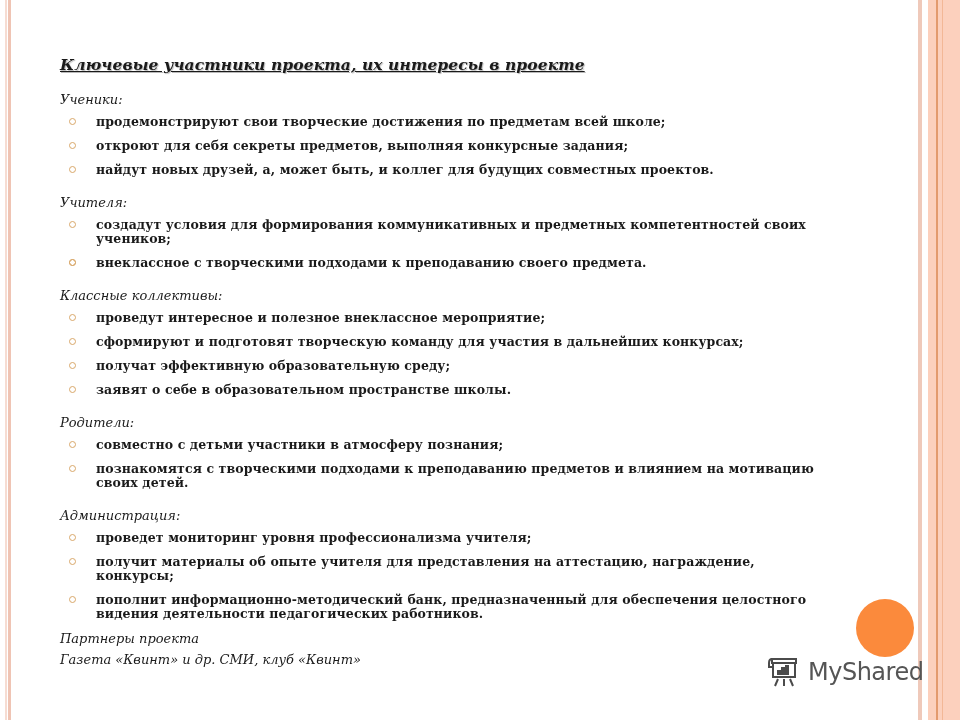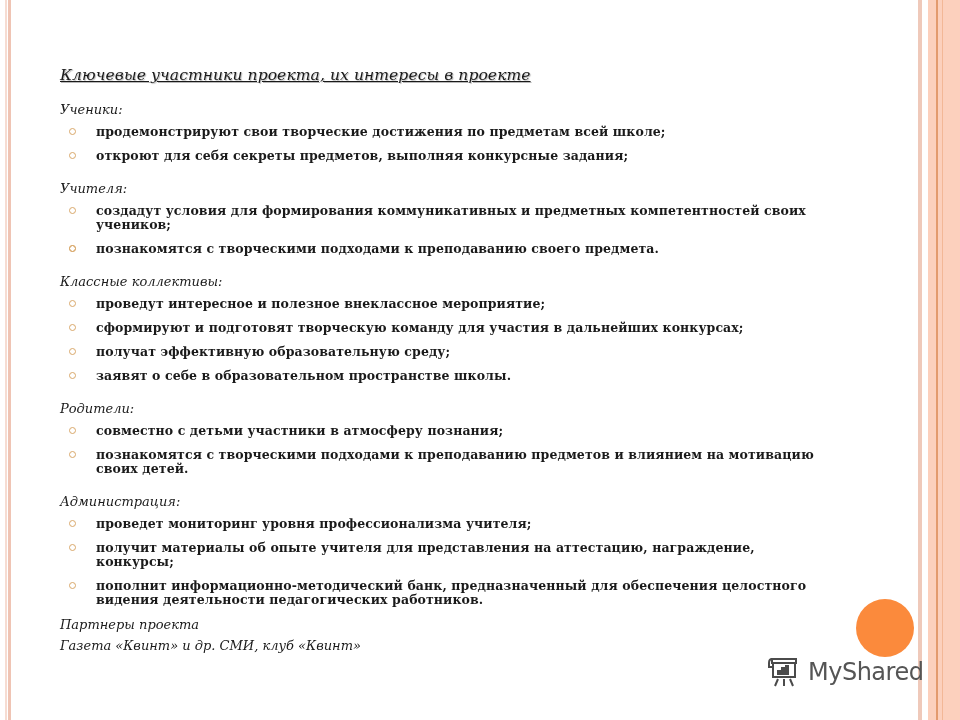--- a/index.html
+++ b/index.html
@@ -5,21 +5,21 @@
   html, body { margin:0; padding:0; }
   body { width:960px; height:720px; position:relative; overflow:hidden; background:#ffffff; font-family:"DejaVu Serif", serif; color:#1a1a1a; }
   .stripe { position:absolute; top:0; height:720px; }
   .l1 { left:5px; width:2px; background:#f6dcd2; }
   .l2 { left:8px; width:3px; background:#efc4b4; }
   .r1 { left:918px; width:4px; background:#efc9ba; }
   .r2 { left:928px; width:32px; background:#fcd0bd; }
   .r3 { left:936px; width:2px; background:#e39a6e; }
   .r4 { left:942px; width:1px; background:#f3b796; }
   .content { position:absolute; left:60px; top:54px; width:780px; }
-  .title { font-family:"DejaVu Serif", serif; font-style:italic; font-weight:normal; font-size:15.5px; text-decoration:underline; margin:12px 0 6px 0; text-shadow:1px 1px 1px #b9b9b9; letter-spacing:0.1px; }
+  .title { font-family:"DejaVu Serif", serif; font-style:italic; font-weight:bold; font-size:15.5px; text-decoration:underline; margin:1px 0 6px 0; text-shadow:1px 1px 1px #b9b9b9; letter-spacing:0.1px; }
   .section-label { font-style:italic; font-size:13px; margin:18px 0 6px 0; }
   ul { list-style:none; margin:8px; padding:0; }
   li { position:relative; padding-left:28px; font-size:12.5px; font-weight:bold; line-height:14px; margin:0 0 10px 0; letter-spacing:0.1px; }
   .bullet { position:absolute; left:1px; top:3px; width:5px; height:5px; border:1.6px solid #d9a86a; border-radius:50%; }
   .plain { font-style:italic; font-size:13px; margin:6px 0 6px 0; }
   .circle { position:absolute; left:856px; top:599px; width:58px; height:58px; border-radius:50%; background:#fb8a3c; }
   .wm { position:absolute; left:768px; top:655px; display:flex; align-items:center; color:#4b4b4b; }
   .wm-text { font-family:"DejaVu Sans", sans-serif; font-size:24px; letter-spacing:-0.5px; margin-left:6px; color:#555; }
 </style>
 </head>
@@ -32,26 +32,27 @@
 <div class="stripe r3"></div>
 <div class="stripe r4"></div>
 
 <div class="content">
   <h1 class="title">Ключевые участники проекта, их интересы в проекте</h1>
   <div id="sections">
       <div class="section-label">Ученики:</div>
       <ul>
         <li><span class="bullet"></span><span>продемонстрируют свои творческие достижения по предметам всей школе;</span></li>
         <li><span class="bullet"></span><span>откроют для себя секреты предметов, выполняя конкурсные задания;</span></li>
+        <li><span class="bullet"></span><span>найдут новых друзей, а, может быть, и коллег для будущих совместных проектов.</span></li>
       </ul>
       <div class="section-label">Учителя:</div>
       <ul>
         <li><span class="bullet"></span><span>создадут условия для формирования коммуникативных и предметных компетентностей своих учеников;</span></li>
         <li><span class="bullet"></span></li>
-        <li><span class="bullet"></span><span>познакомятся с творческими подходами к преподаванию своего предмета.</span></li>
+        <li><span class="bullet"></span><span>внеклассное с творческими подходами к преподаванию своего предмета.</span></li>
       </ul>
       <div class="section-label">Классные коллективы:</div>
       <ul>
         <li><span class="bullet"></span><span>проведут интересное и полезное внеклассное мероприятие;</span></li>
         <li><span class="bullet"></span><span>сформируют и подготовят творческую команду для участия в дальнейших конкурсах;</span></li>
         <li><span class="bullet"></span><span>получат эффективную образовательную среду;</span></li>
         <li><span class="bullet"></span><span>заявят о себе в образовательном пространстве школы.</span></li>
       </ul>
       <div class="section-label">Родители:</div>
       <ul>

